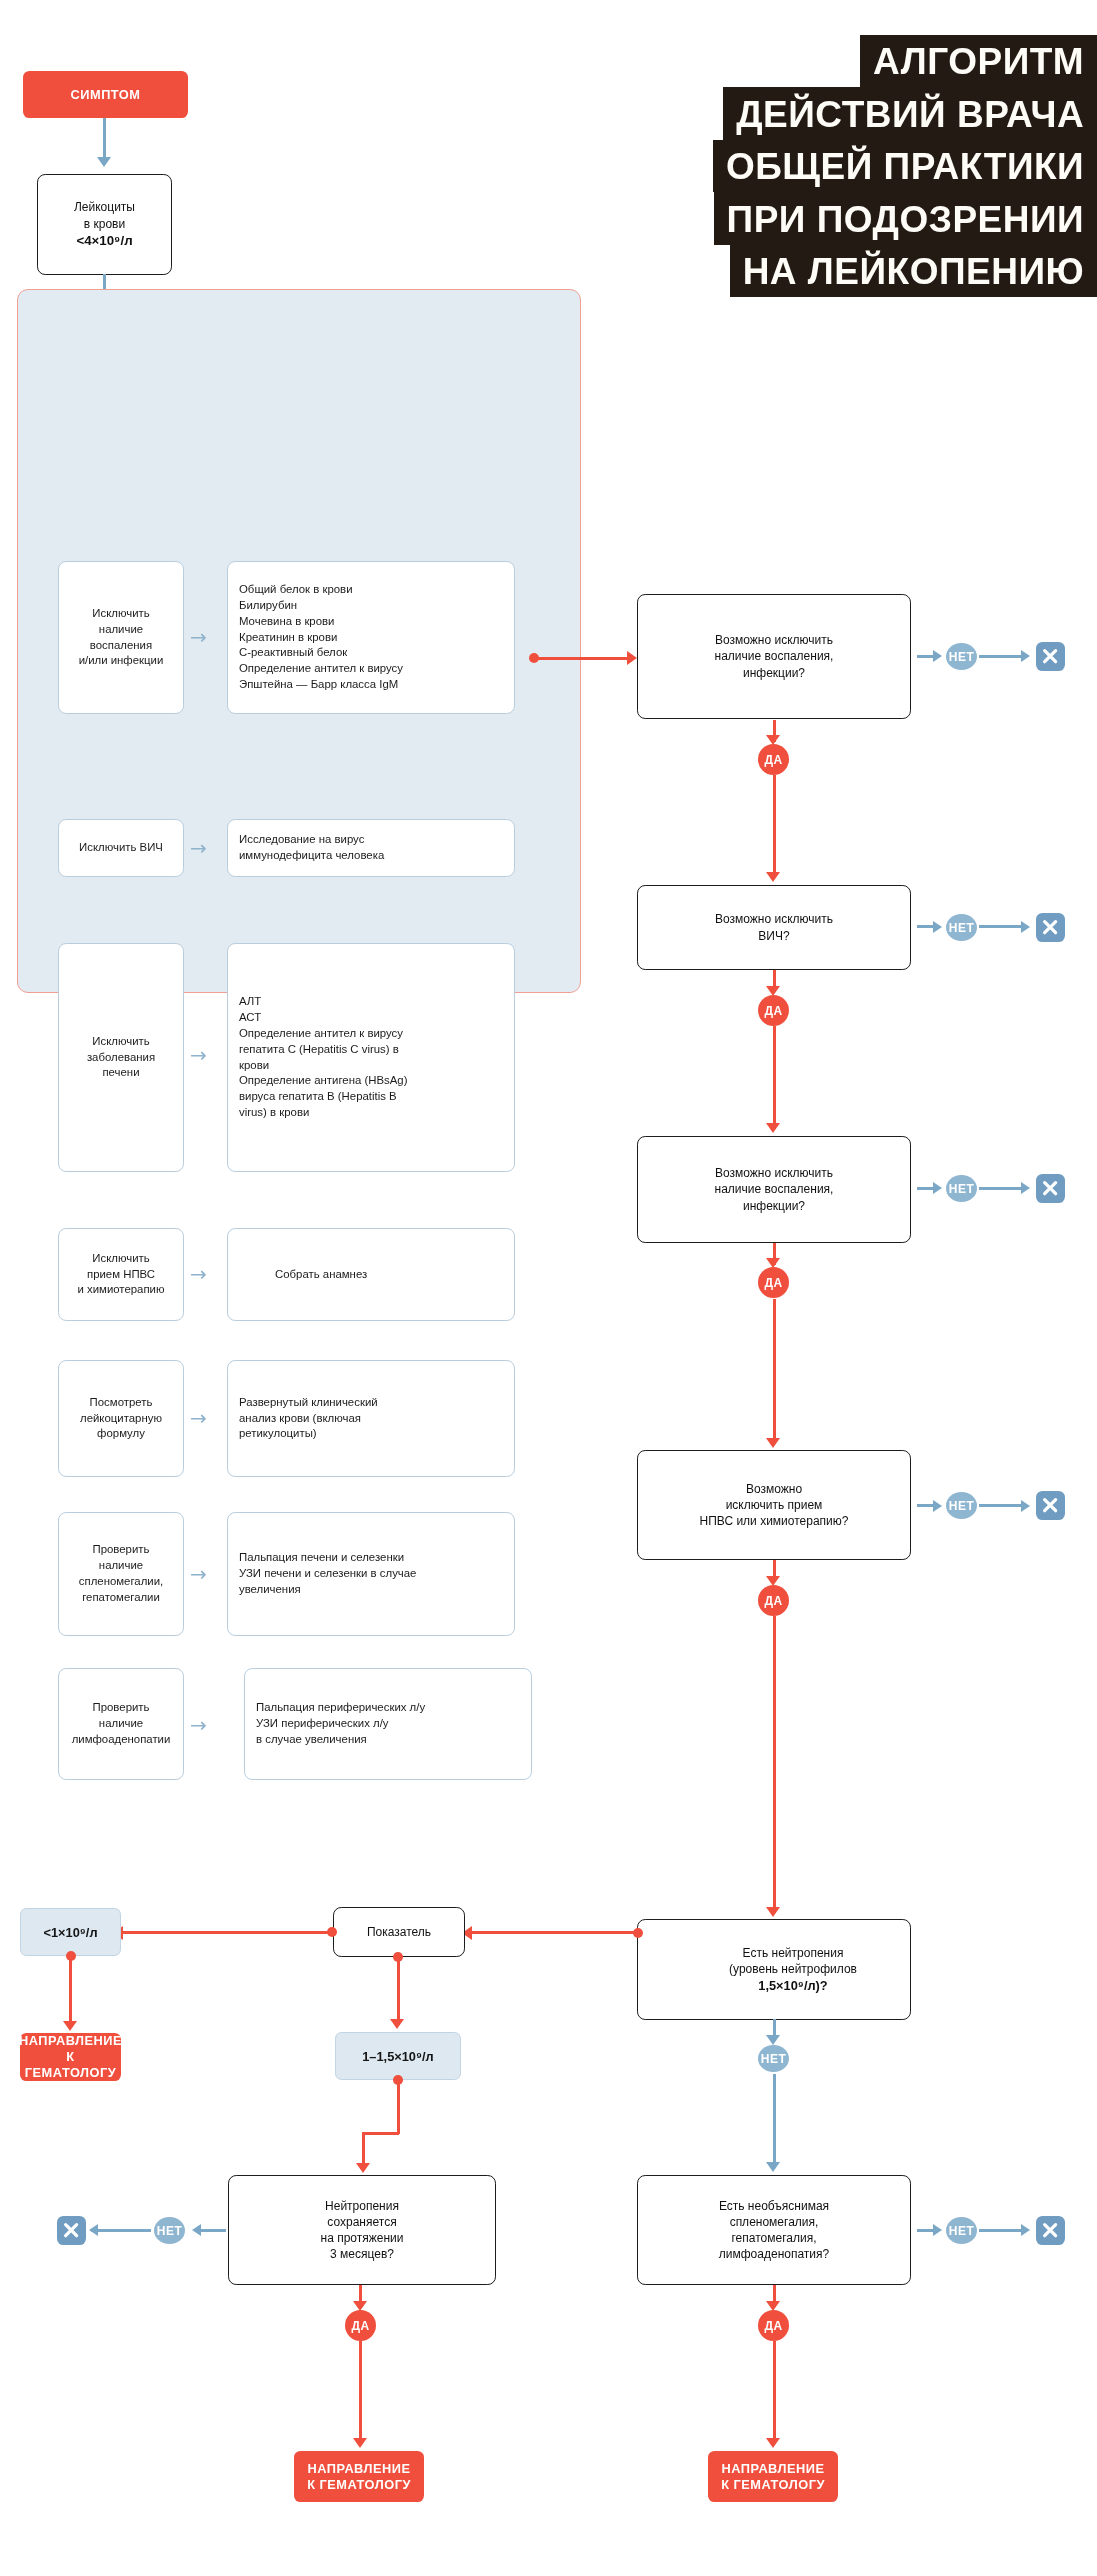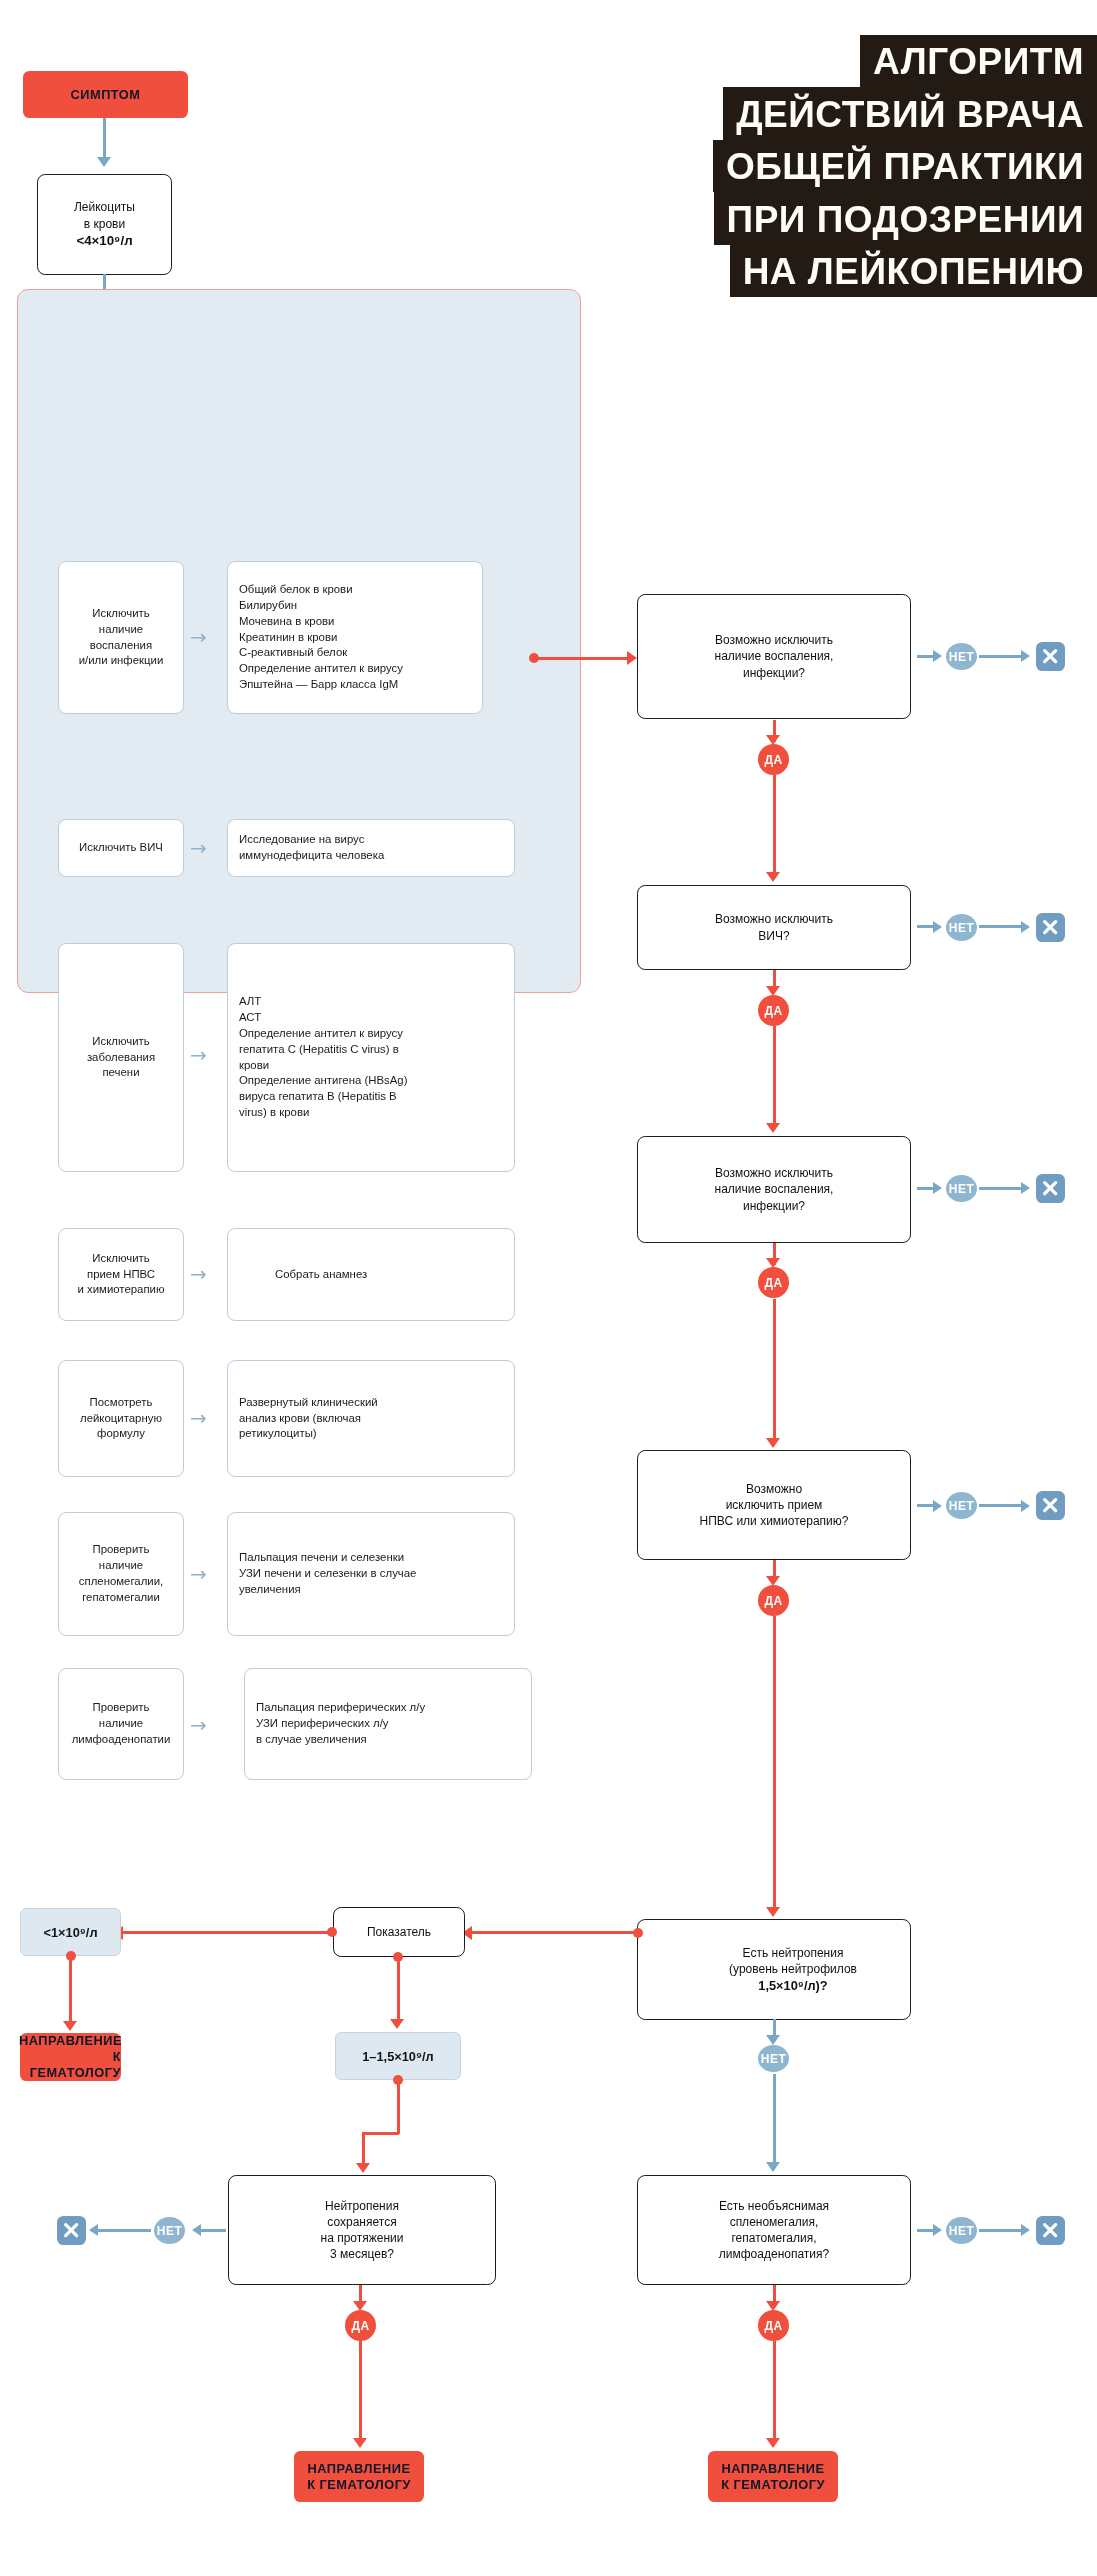--- a/index.html
+++ b/index.html
@@ -31,22 +31,22 @@
     text-align:center;border-radius:8.2px;background:#fff;
   }
   .node-dark{border:1.8px solid #1c1c1c;font-size:12px;line-height:1.35;color:#111;}
   .node-light{border:1.5px solid #b9cddc;font-size:11.4px;line-height:1.4;color:#1b1b1b;background:#fff;}
   .node-light.left-pad{justify-content:flex-start;text-align:left;padding:9.1px 11px;}
   .node-blue{background:#dde8f1;border:1.4px solid #c2d4e2;border-radius:6.4px;
              font-weight:bold;font-size:12.8px;color:#151515;}
 
   .pill-red{
     position:absolute;background:#ef4f3c;border-radius:6.4px;
-    color:#0f172a;font-weight:bold;letter-spacing:0.5px;
-    display:flex;align-items:center;justify-content:center;text-align:right;
+    color:#ffffff;font-weight:bold;letter-spacing:0.5px;
+    display:flex;align-items:center;justify-content:center;text-align:center;
     font-size:12.8px;line-height:1.25;text-transform:uppercase;
   }
   .pill-outline{
     position:absolute;background:#fff;border:1.4px solid #ef8878;border-radius:7.3px;
     color:#ef4f3c;font-weight:bold;font-size:12.3px;letter-spacing:0.3px;
     display:flex;align-items:center;justify-content:center;text-transform:none;
   }
 
   
   #checklist-panel{
@@ -121,21 +121,21 @@
 <div class="ln ln-red vline" style="left:103px;top:377px;height:112px;"></div>
 <div class="arrow arr-down-red" style="left:97px;top:485px;"></div>
 
 <div id="checklist-panel"></div>
 
 <div class="node node-light" style="left:58px;top:561px;width:126px;height:153px;white-space:pre-line;padding:5.5px;">Исключить
 наличие
 воспаления
 и/или инфекции</div>
 <div class="mini-arrow" style="left:190px;top:627px;">→</div>
-<div class="node node-light left-pad" style="left:227px;top:561px;width:256px;height:153px;white-space:pre-line;">Общий белок в крови
+<div class="node node-light left-pad" style="left:227px;top:561px;width:288px;height:153px;white-space:pre-line;">Общий белок в крови
 Билирубин
 Мочевина в крови
 Креатинин в крови
 С-реактивный белок
 Определение антител к вирусу
 Эпштейна — Барр класса IgM</div>
 
 <div class="node node-light" style="left:58px;top:819px;width:126px;height:58px;white-space:pre-line;padding:5.5px;">Исключить ВИЧ</div>
 <div class="mini-arrow" style="left:190px;top:838px;">→</div>
 <div class="node node-light left-pad" style="left:227px;top:819px;width:288px;height:58px;white-space:pre-line;">Исследование на вирус

